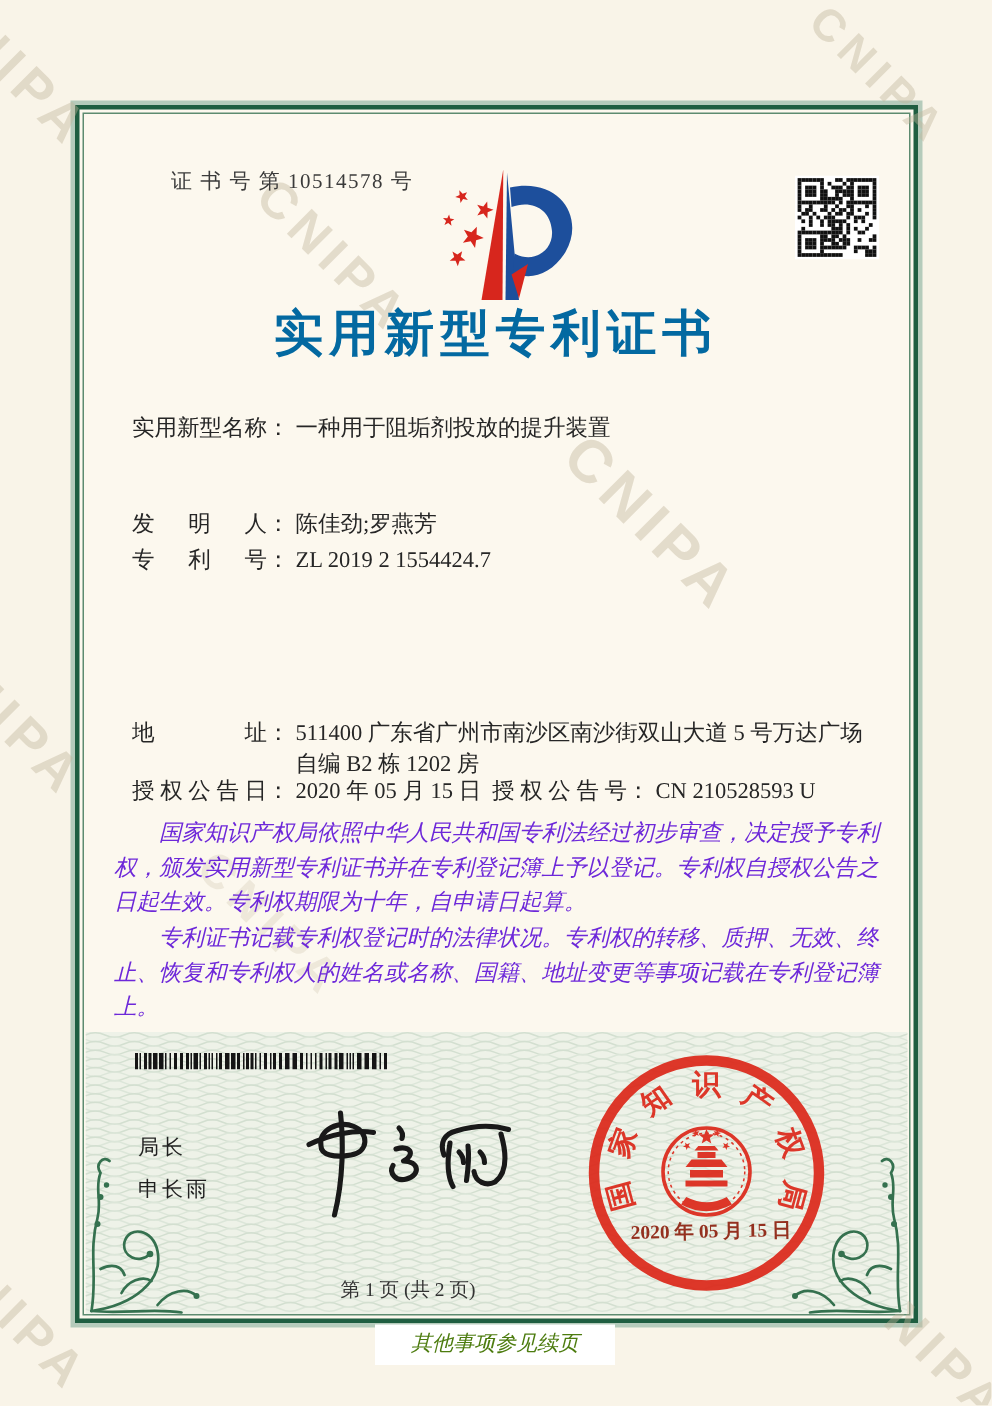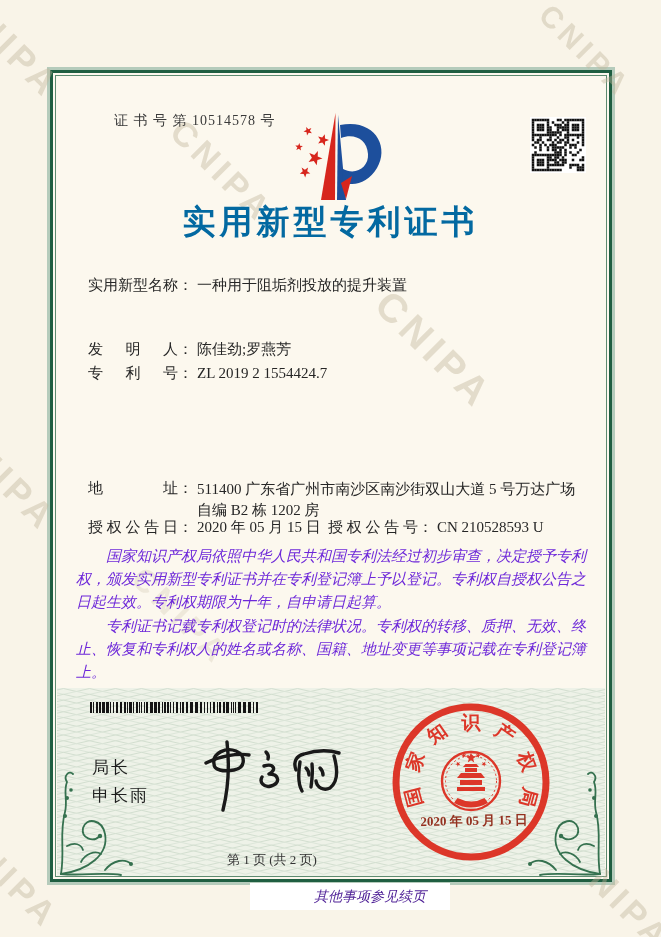--- a/index.html
+++ b/index.html
@@ -16,24 +16,24 @@
   .title{left:0;width:661px;top:200px;text-align:center;font-size:33px;font-weight:bold;
          letter-spacing:4px;color:#0369a1;}
   .row{position:absolute;left:88px;font-size:15px;color:#262626;z-index:3;white-space:nowrap;}
   .lab{display:inline-block;width:90px;text-align:justify;text-align-last:justify;vertical-align:top;}
   .val{margin-left:4px;}
   .addr-val{display:inline-block;width:420px;vertical-align:top;white-space:normal;line-height:21px;}
   .paras{left:76px;top:545px;width:514px;font-size:15px;line-height:23.2px;font-style:italic;color:#6d28d9;}
   .paras p{margin:0;text-indent:2em;}
   .band{left:57px;top:688px;z-index:1;}
   .flourish{z-index:2;}
-  .director{font-family:"Liberation Sans",sans-serif;font-size:17px;color:#1f1f1f;letter-spacing:2px;}
+  .director{font-family:"Liberation Sans",sans-serif;font-size:14px;color:#1f1f1f;letter-spacing:2px;}
   .pagenum{left:0;width:544px;top:851px;text-align:center;font-size:13px;color:#333;}
   .footer-box{left:250px;top:883px;width:160px;height:27px;background:#ffffff;text-align:center;
-              line-height:27px;font-size:14px;font-style:italic;color:#4c1d95;z-index:3;padding-left:40px;}
+              line-height:27px;font-size:14px;font-style:italic;color:#4d7c0f;z-index:3;}
   .seal-wrap{left:386px;top:697px;z-index:4;opacity:.93;}
   .seal-date{left:404px;top:812px;width:140px;text-align:center;font-size:13px;font-weight:bold;
              color:#94301f;z-index:5;transform:rotate(-1deg);white-space:nowrap;}
   svg{display:block;}
 </style>
 </head>
 <body>
 
 <div class="page">
 

